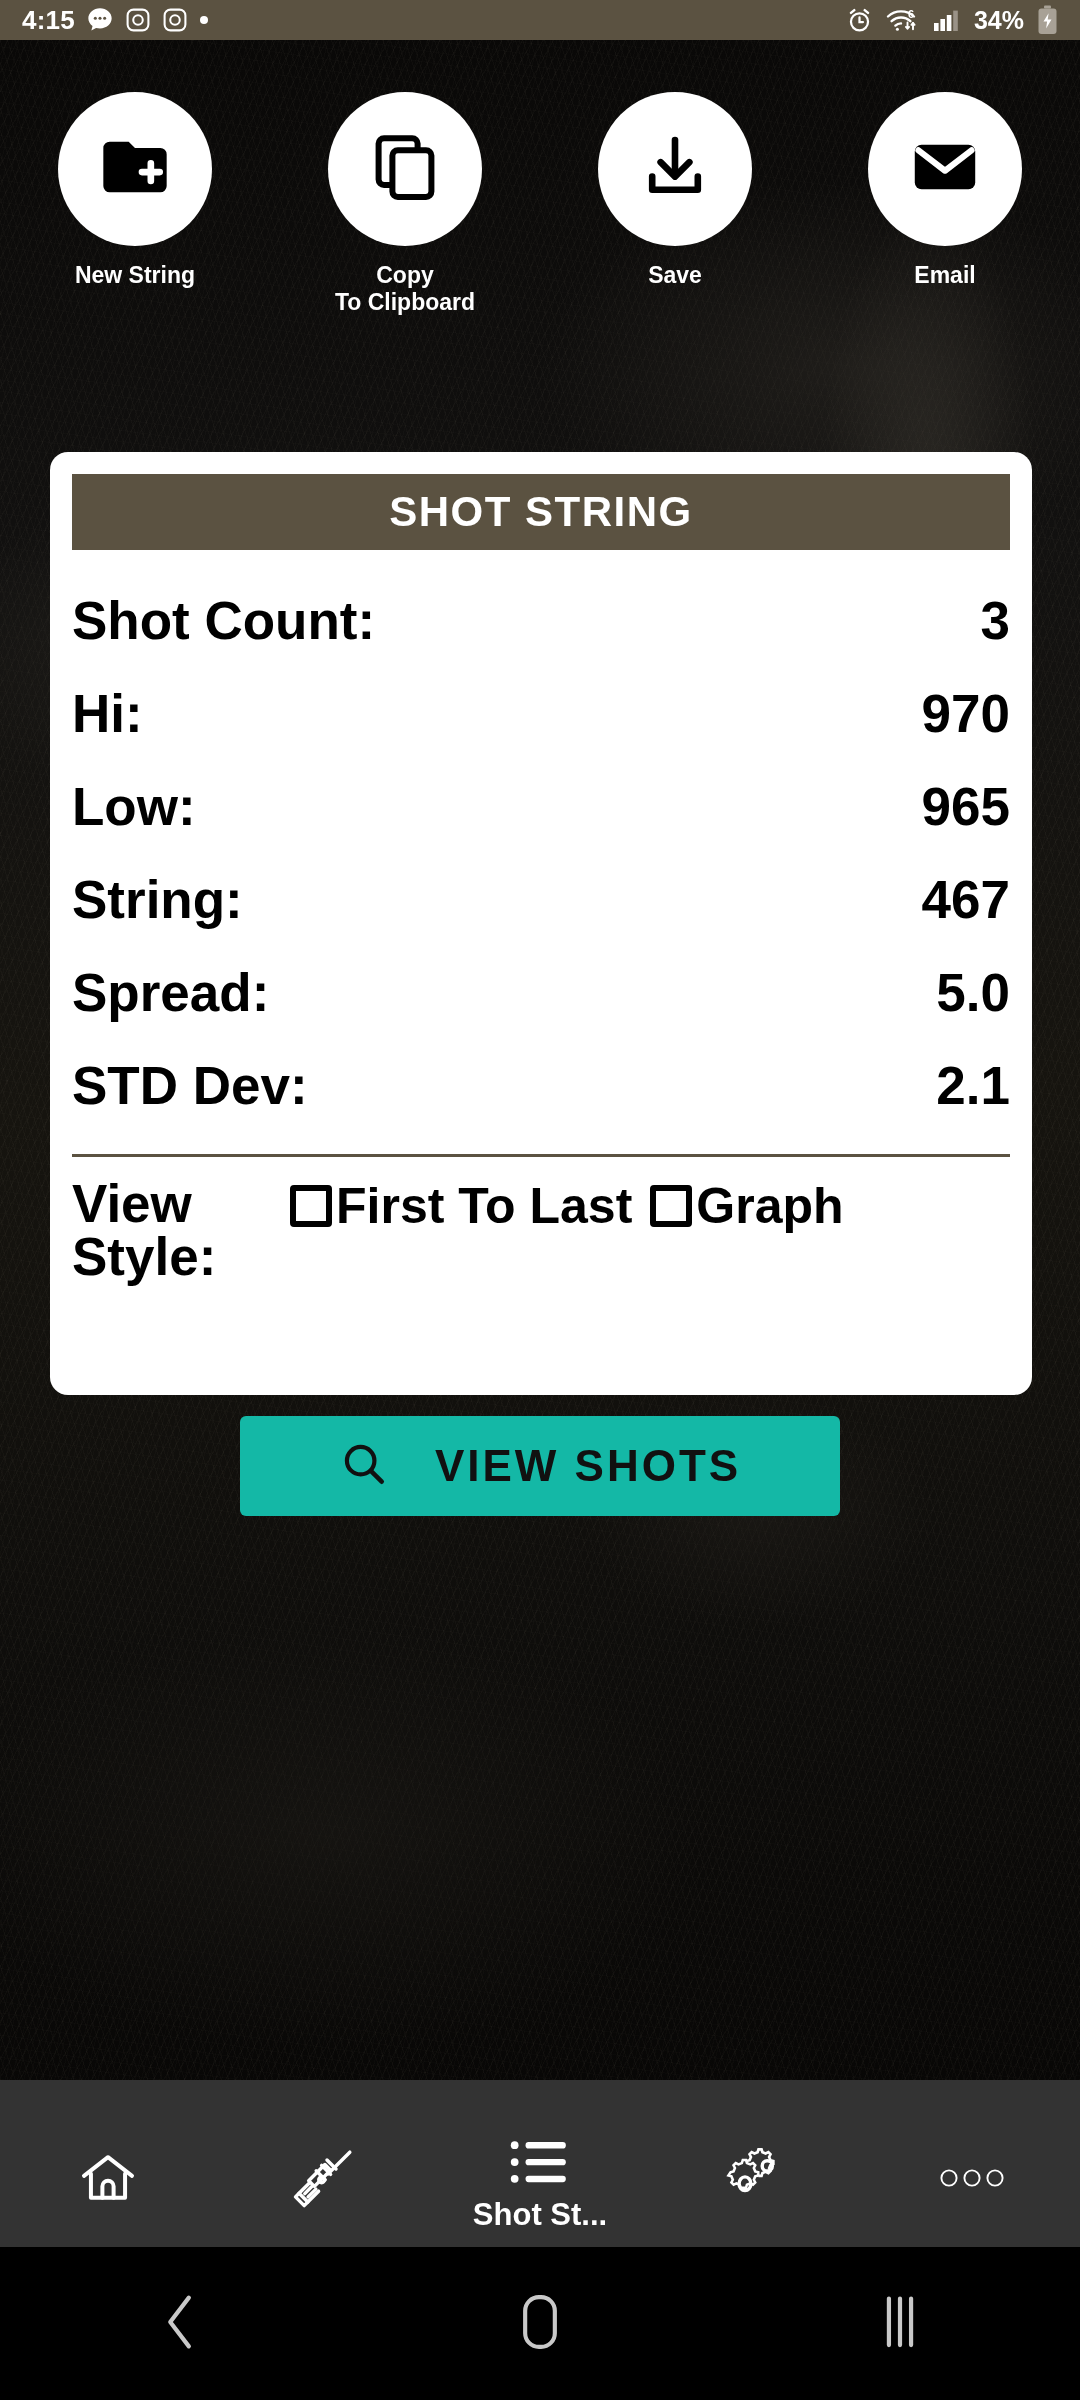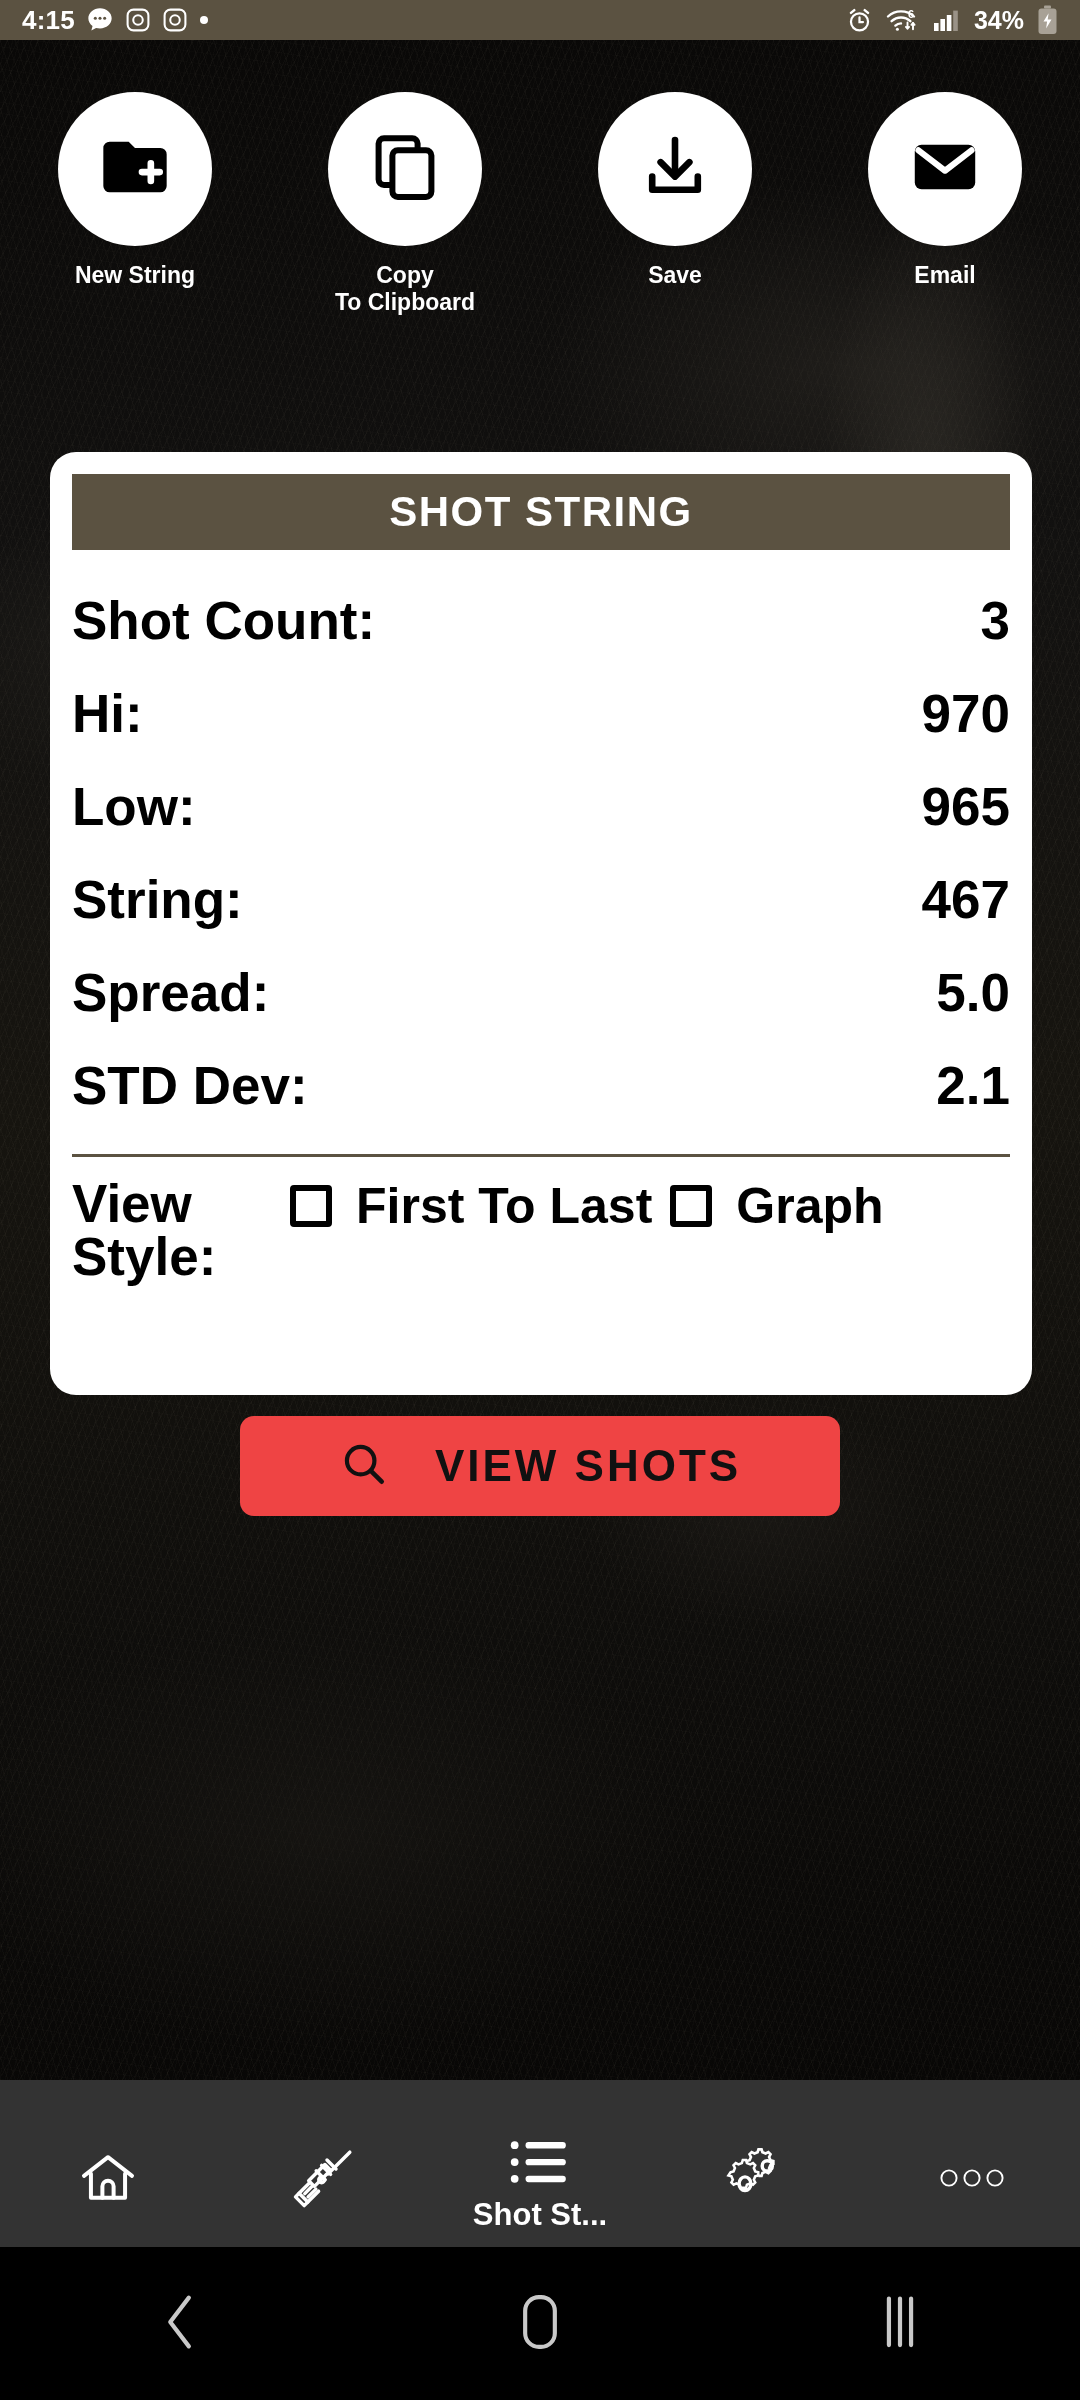--- a/index.html
+++ b/index.html
@@ -69,21 +69,21 @@
     color:#fff; font-size:23px; font-weight:bold;
     text-align:center; line-height:1.18;
     white-space:pre-line;
   }
 
   
   #card {
     position:absolute; left:50px; top:452px;
     width:982px; height:943px;
     background:#fff;
-    border-radius:26px;
+    border-radius:18px;
     overflow:hidden;
   }
   #card-header {
     margin:22px 22px 0 22px;
     height:76px;
     background:#5b5241;
     display:flex; align-items:center; justify-content:center;
   }
   #card-header .htext {
     color:#fff; font-size:42px; font-weight:bold; letter-spacing:1.5px;
@@ -101,34 +101,34 @@
   #viewstyle {
     display:flex; align-items:flex-start;
     padding:20px 22px 0 22px;
     gap:0;
   }
   #vs-label {
     font-size:53px; font-weight:bold; color:#000;
     line-height:1.0; width:218px; flex:0 0 218px;
     white-space:pre-line;
   }
-  .vs-opt { display:flex; align-items:center; gap:24px;justify-content:flex-end; }
+  .vs-opt { display:flex; align-items:center; gap:4px;justify-content:flex-end; }
   .vs-opt + .vs-opt { margin-left:18px; }
   .cbox {
     width:42px; height:42px;
     border:6px solid #000; border-radius:4px;
     background:#fff; flex:0 0 42px;
   }
   .vs-text { font-size:50px; font-weight:bold; color:#000; white-space:nowrap; }
 
   
   #viewshots {
     position:absolute; left:240px; top:1416px;
     width:600px; height:100px;
-    background:#ef4444; border-radius:14px;
+    background:#14b8a6; border-radius:6px;
     display:flex; align-items:center; justify-content:center; gap:46px;
   }
   #viewshots .vlabel {
     font-size:44px; font-weight:bold; letter-spacing:3px; color:#111;
   }
 
   
   #appnav {
     position:absolute; left:0; top:2080px; width:1080px; height:207px;
     background:#333333;

